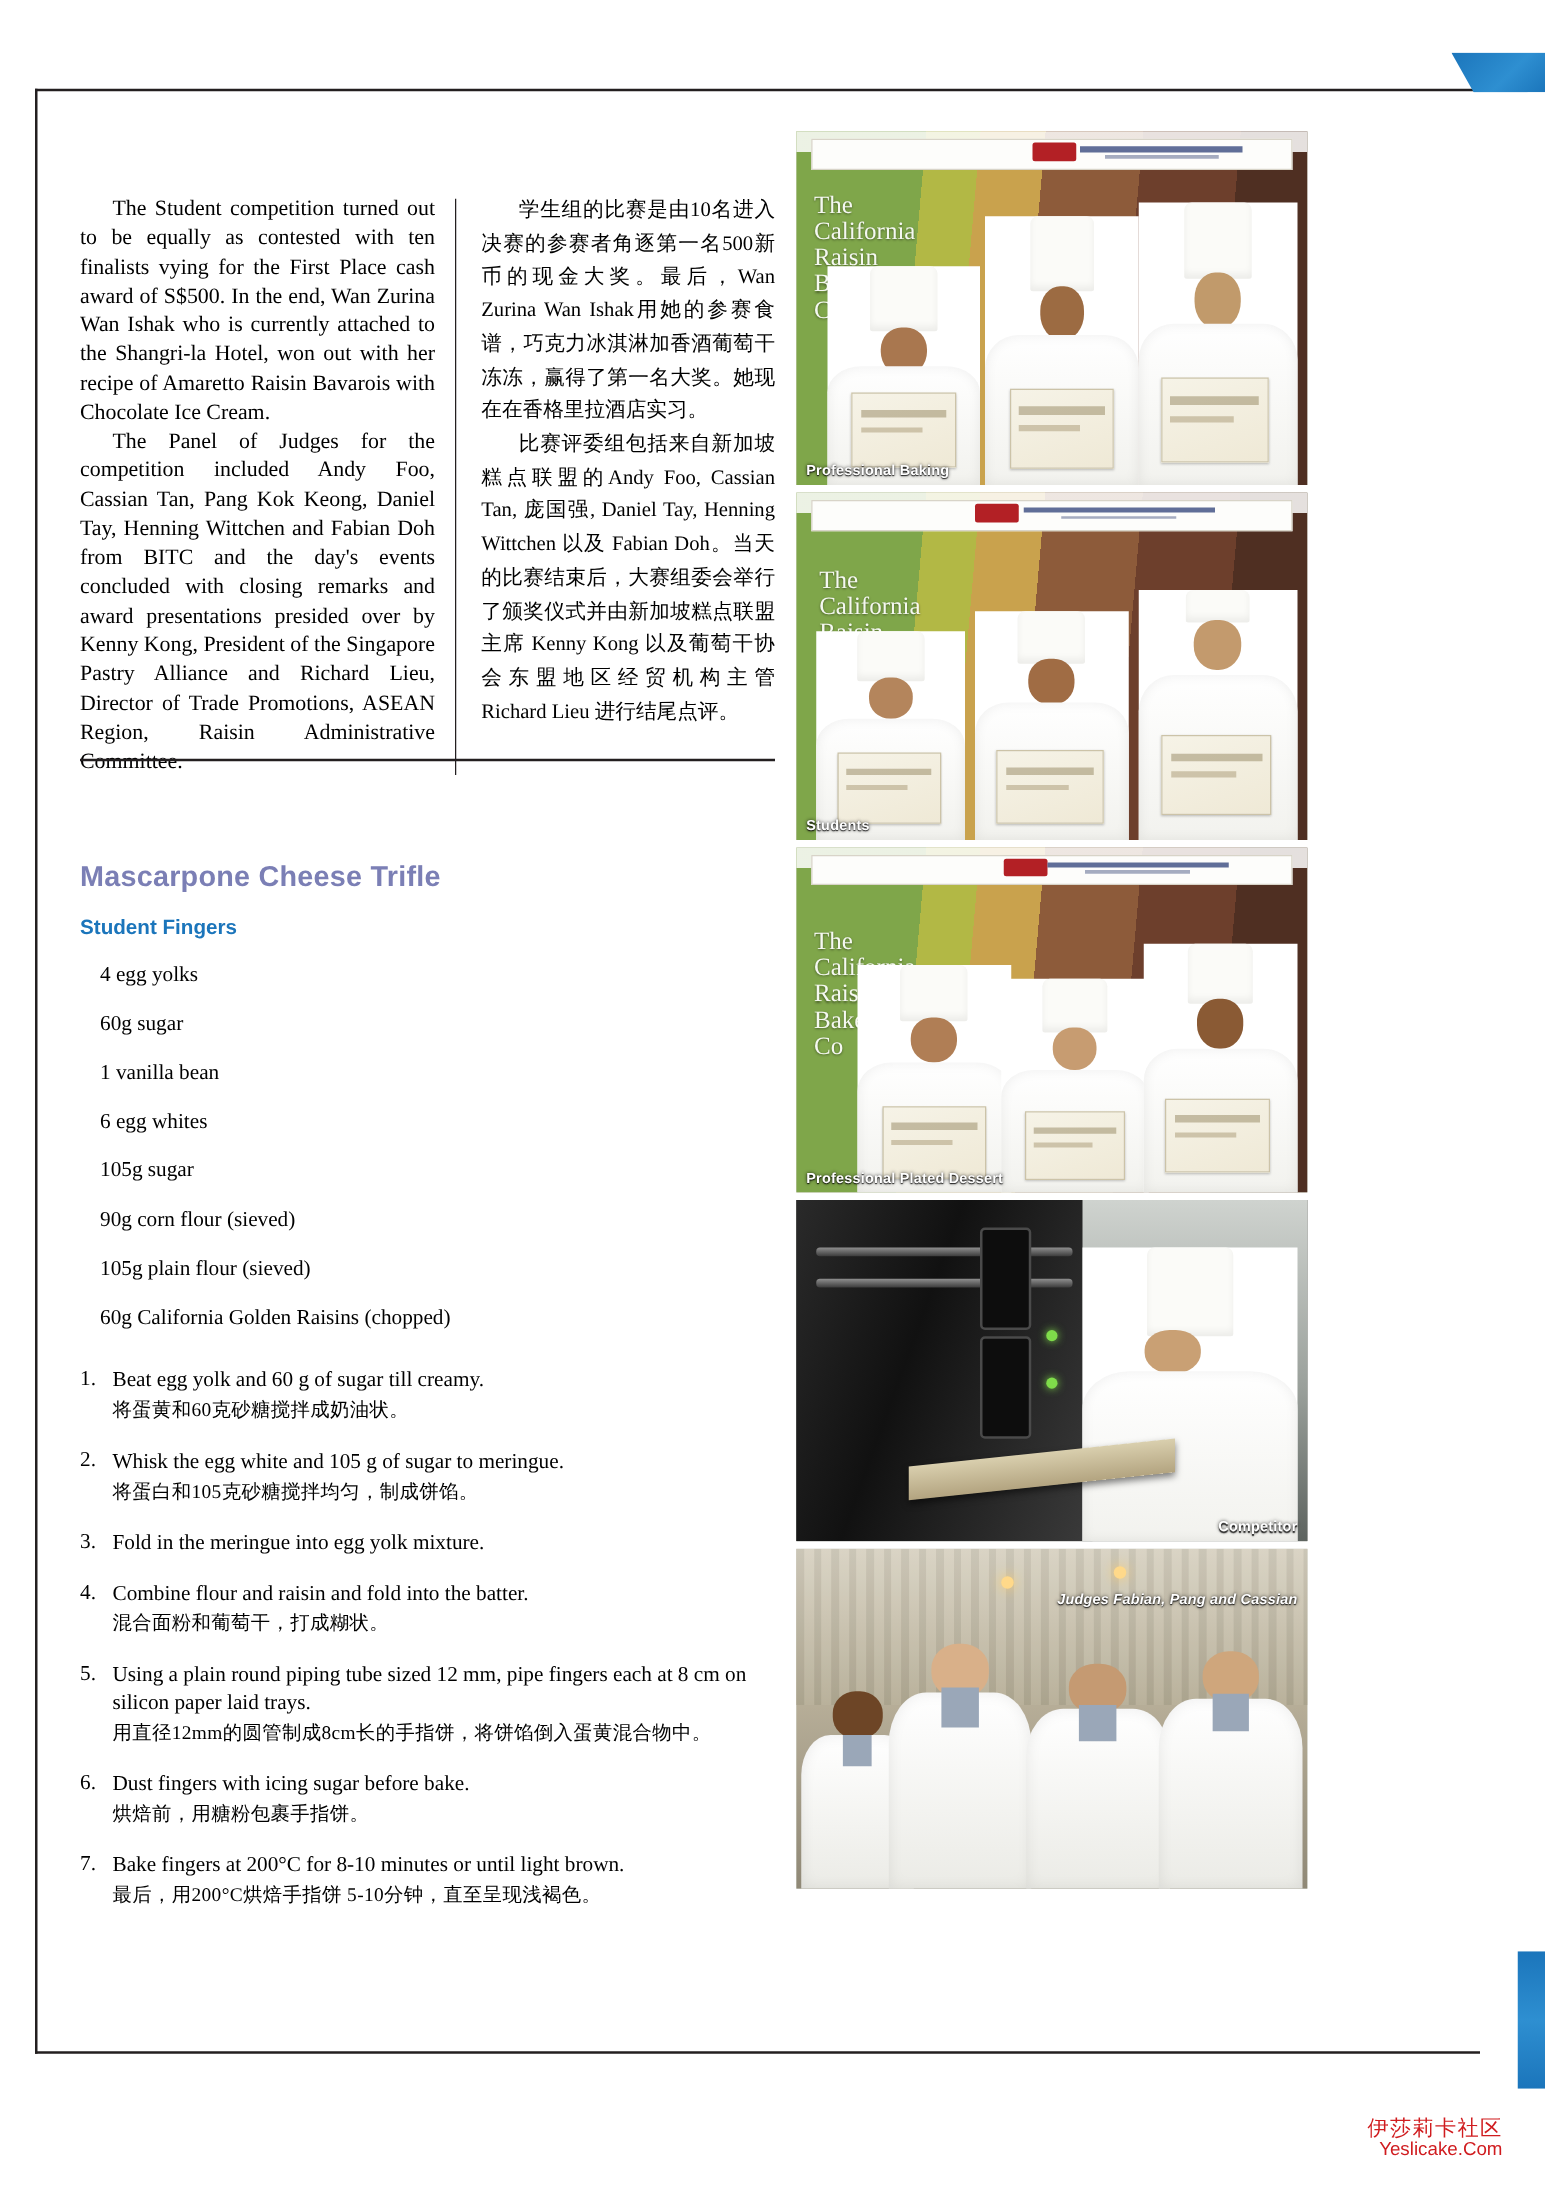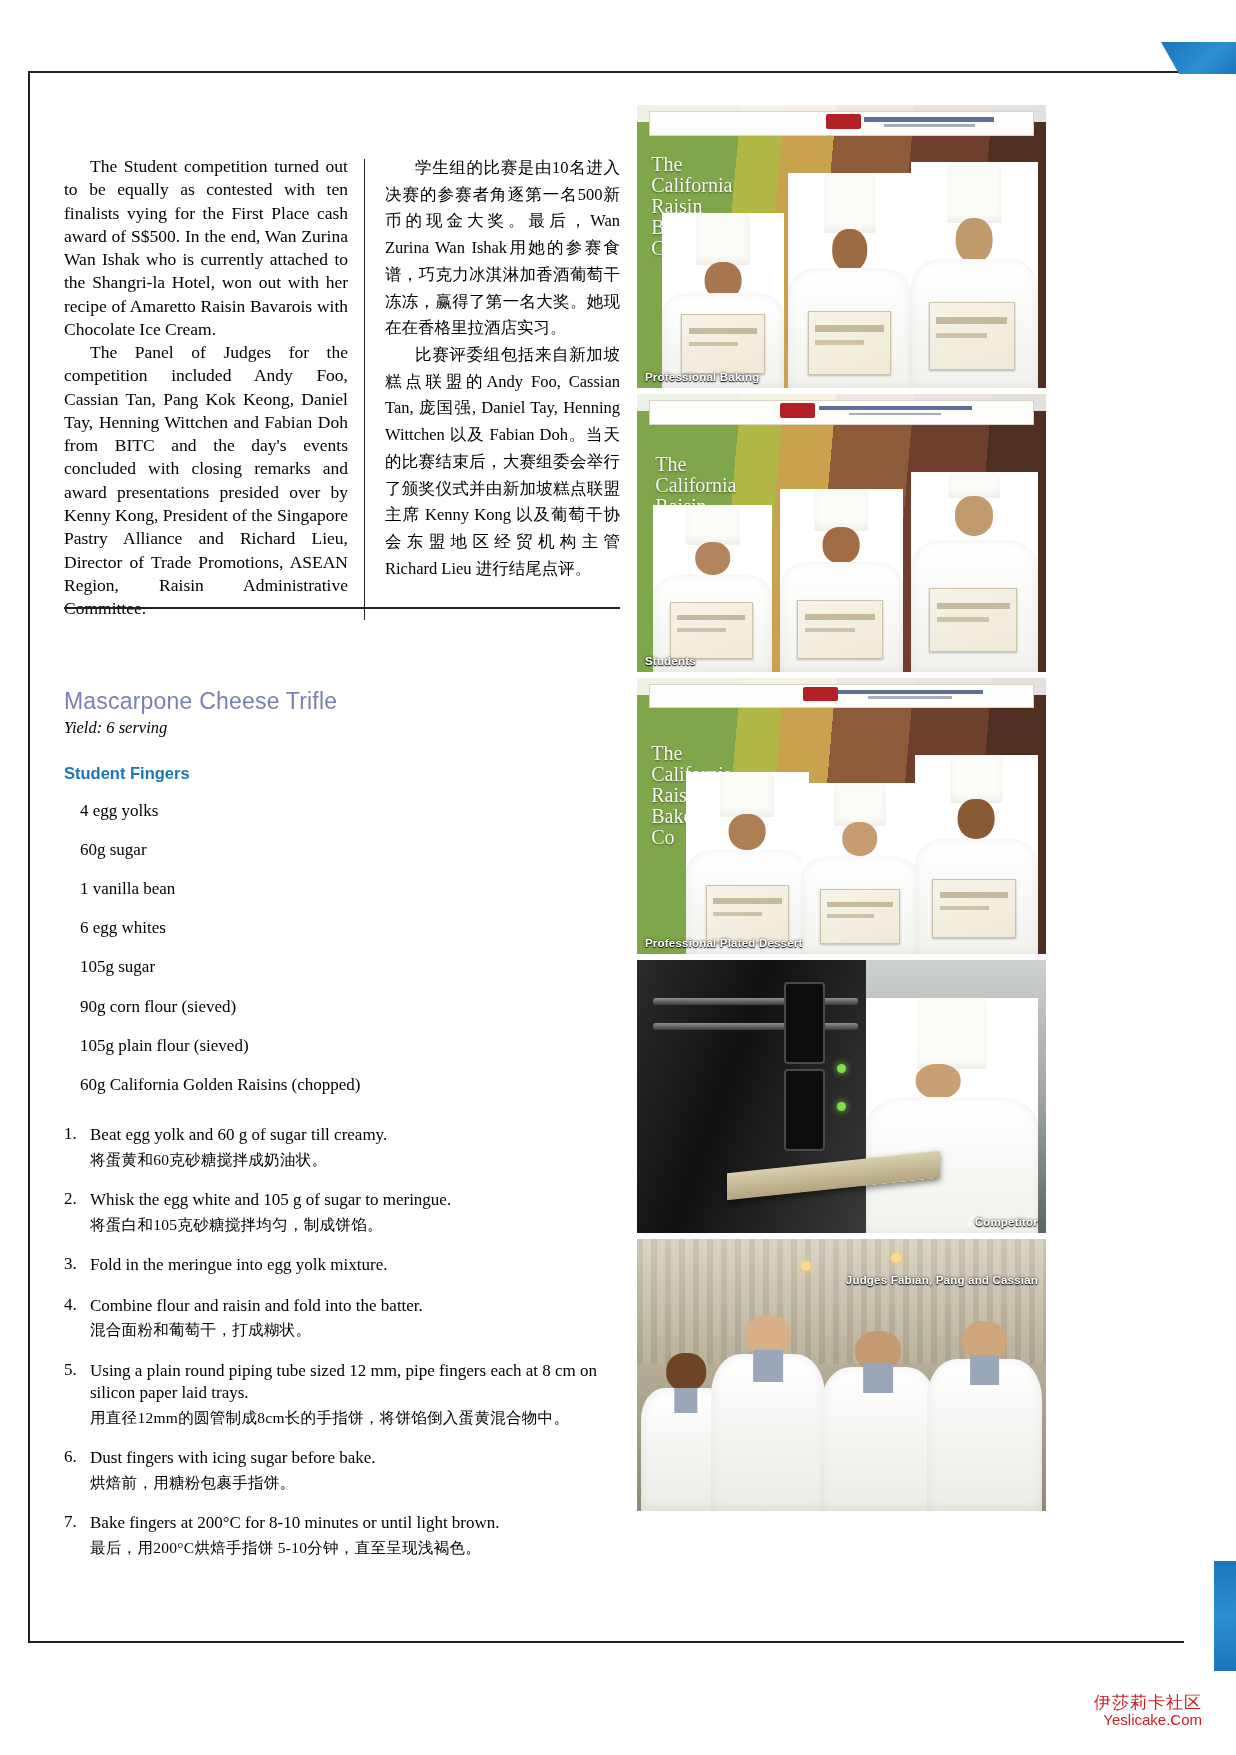--- a/index.html
+++ b/index.html
@@ -99,22 +99,22 @@
   .recipe {
     position: absolute;
     left: 64px; top: 688px;
     width: 560px;
   }
   .recipe-title {
     font-family: "Liberation Sans", sans-serif;
     font-size: 23px;
     color: #7b7fb5;
     letter-spacing: .2px;
-    margin: 0 0 3px 0;
-    font-weight: normal;
+    margin: 0 0 18px 0;
+    font-weight: bold;
   }
   .recipe-yield {
     font-style: italic;
     font-size: 16.5px;
     margin: 0 0 26px 0;
     color: #000;
   }
   .section-head {
     font-family: "Liberation Sans", sans-serif;
     font-size: 16.5px;
@@ -386,21 +386,20 @@
     <div class="col-zh">
       <p>学生组的比赛是由10名进入决赛的参赛者角逐第一名500新币的现金大奖。最后，Wan Zurina Wan Ishak用她的参赛食谱，巧克力冰淇淋加香酒葡萄干冻冻，赢得了第一名大奖。她现在在香格里拉酒店实习。</p>
       <p>比赛评委组包括来自新加坡糕点联盟的Andy Foo, Cassian Tan, 庞国强, Daniel Tay, Henning Wittchen 以及 Fabian Doh。当天的比赛结束后，大赛组委会举行了颁奖仪式并由新加坡糕点联盟主席 Kenny Kong 以及葡萄干协会东盟地区经贸机构主管 Richard Lieu 进行结尾点评。</p>
     </div>
   </div>
 </div>
 <div class="rule-under-article"></div>
 
 <div class="recipe">
   <h2 class="recipe-title">Mascarpone Cheese Trifle</h2>
-  <p class="recipe-yield">Yield: 6 serving</p>
 
   <p class="section-head">Student Fingers</p>
 
   <ul class="ingredients">
     <li>4 egg yolks</li>
     <li>60g sugar</li>
     <li>1 vanilla bean</li>
     <li>6 egg whites</li>
     <li>105g sugar</li>
     <li>90g corn flour (sieved)</li>
@@ -577,21 +576,21 @@
       <div class="chef" style="left:56%;width:42%;height:86%;">
         <div class="hat" style="top:0;width:40%;height:30%;"></div>
         <div class="face" style="top:28%;left:42%;width:26%;height:15%;background:#c9a074;"></div>
         <div class="torso" style="height:58%;"></div>
       </div>
       <div class="tray"></div>
     </div>
     <div class="caption right">Competitor</div>
   </div>
 
-  <div class="photo" style="height:272px;">
+  <div class="photo" style="height:272px;font-style:italic;">
     <div class="judges-scene">
       <div class="jwall"></div>
       <div class="jlamp" style="left:40%;top:8%;"></div>
       <div class="jlamp" style="left:62%;top:5%;"></div>
 
       <div class="judge" style="left:1%;width:22%;height:58%;">
         <div class="jhead" style="top:0;width:44%;height:24%;background:#6d4526;"></div>
         <div class="jbody" style="height:78%;"></div>
         <div class="jcollar" style="bottom:62%;"></div>
       </div>

